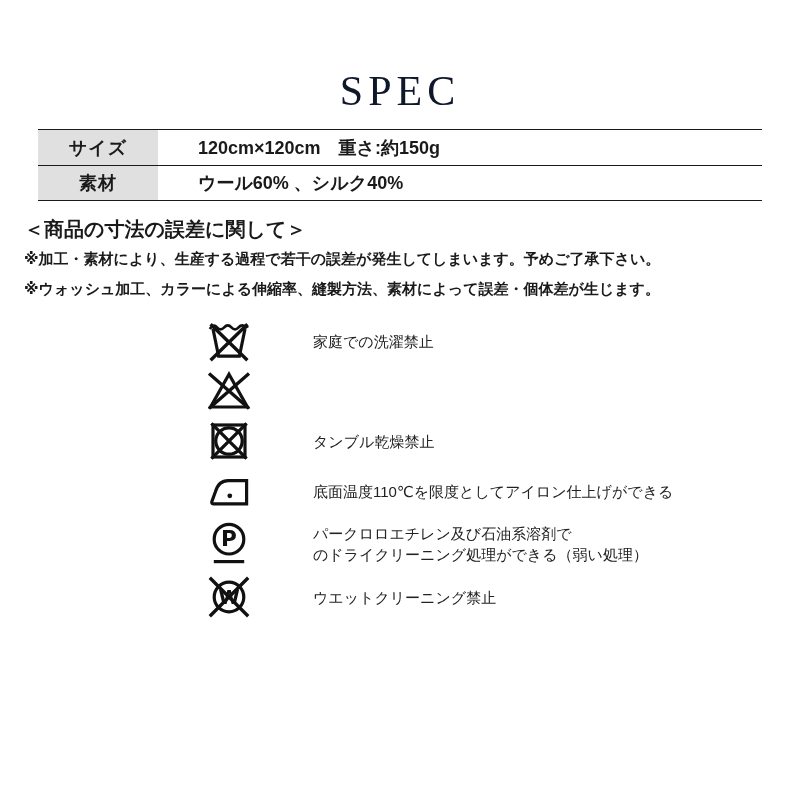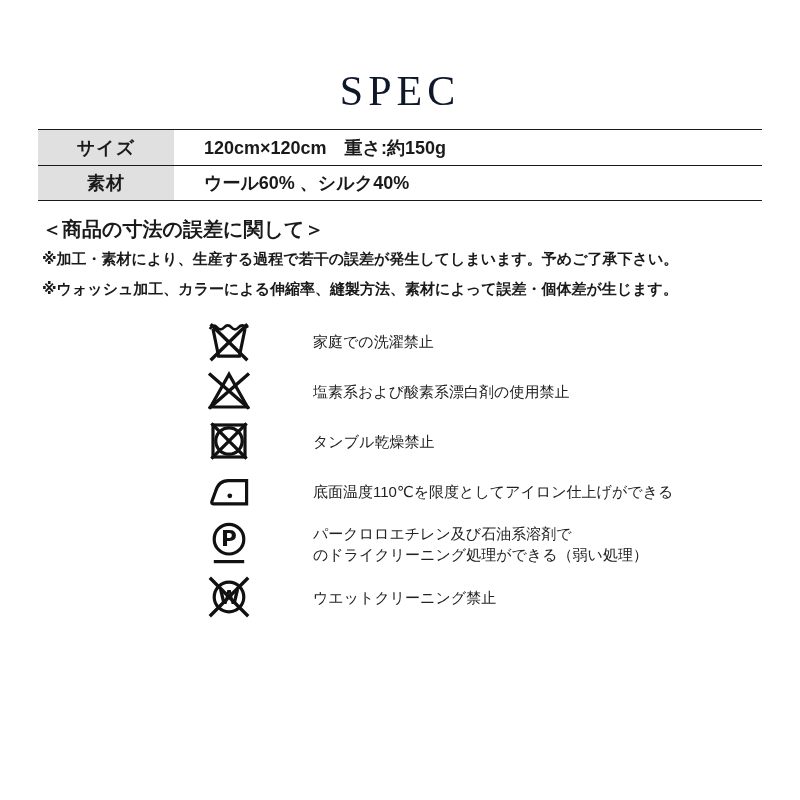--- a/index.html
+++ b/index.html
@@ -8,26 +8,26 @@
   .page { width:800px; height:800px; overflow:hidden; background:#fff; }
 
   .title { margin-top:67px; text-align:center;
     font-family:"Liberation Serif","DejaVu Serif",serif;
     font-size:42px; font-weight:400; letter-spacing:5px; color:#0f172a; }
 
   .spec-table { margin:14px 38px 0 38px;
     border-top:1.5px solid #1a1a1a; border-bottom:1.5px solid #1a1a1a; }
   .spec-row { display:flex; height:35px; }
   .spec-row + .spec-row { border-top:1.5px solid #1a1a1a; }
-  .spec-label { width:136px; background:#e0e0e0; display:flex; align-items:center;
+  .spec-label { width:120px; background:#e0e0e0; display:flex; align-items:center;
     justify-content:center; font-size:18px; font-weight:700; letter-spacing:1px; }
-  .spec-value { flex:1; display:flex; align-items:center; padding-left:30px;
+  .spec-value { flex:1; display:flex; align-items:center; padding-left:40px;
     font-size:18px; font-weight:700; background:#fff; }
 
-  .notes { margin:13px 0 0 42px; }
+  .notes { margin:13px 0 0 24px; }
   .notes-heading { font-size:20px; font-weight:700; line-height:30px; white-space:nowrap; }
   .note-line { font-size:15px; font-weight:700; line-height:30px; white-space:nowrap; }
 
   .care-list { margin:12px 0 0 205px; }
   .care-item { display:flex; align-items:center; min-height:50px;gap:44px; }
   .care-item.tall { min-height:56px; }
   .care-icon { width:48px; height:48px; flex:0 0 48px; display:flex;
     align-items:center; justify-content:center; }
   .care-icon svg { display:block; }
   .care-label { margin-left:16px; font-size:15px; line-height:21px;
@@ -70,21 +70,20 @@
       <span class="care-label">家庭での洗濯禁止</span>
     </div>
 
     <div class="care-item">
       <span class="care-icon">
         <svg viewBox="0 0 60 60" width="48" height="48" fill="none" stroke="#111" stroke-width="4">
           <path d="M30 9 L53 50 L7 50 Z"></path>
           <path d="M5 8 L55 52 M55 8 L5 52" stroke-width="4.2"></path>
         </svg>
       </span>
-      <span class="care-label">塩素系および酸素系漂白剤の使用禁止</span>
     </div>
 
     <div class="care-item">
       <span class="care-icon">
         <svg viewBox="0 0 60 60" width="48" height="48" fill="none" stroke="#111" stroke-width="4">
           <rect x="10" y="10" width="40" height="40"></rect>
           <circle cx="30" cy="30" r="16.5"></circle>
           <path d="M8 8 L52 52 M52 8 L8 52" stroke-width="4.2"></path>
         </svg>
       </span>

